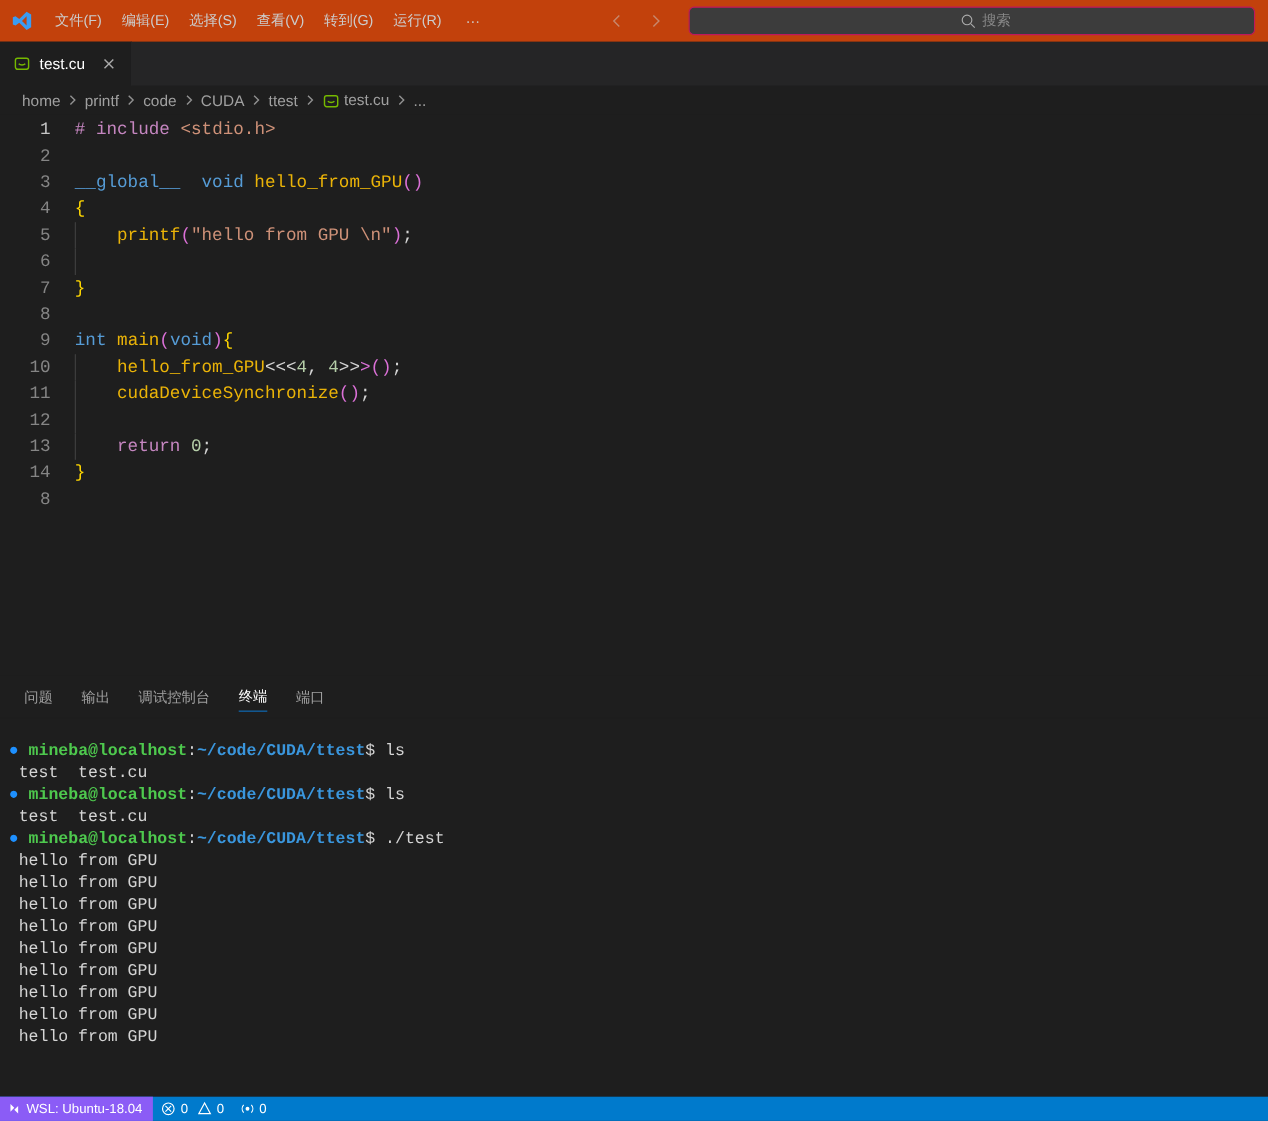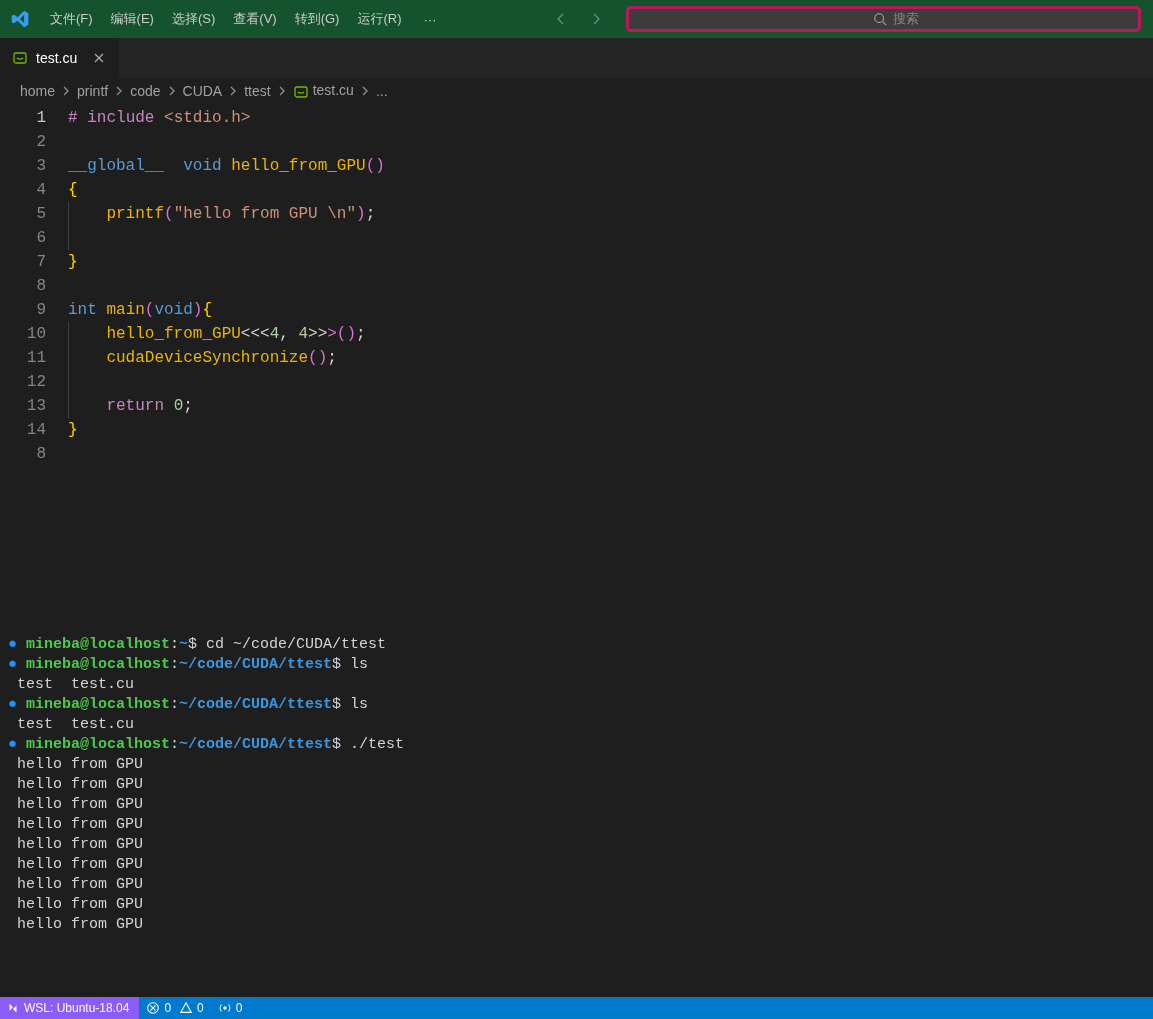--- a/index.html
+++ b/index.html
@@ -1,23 +1,23 @@
 <!DOCTYPE html>
 <html><head>
 <meta charset="utf-8">
 <style>
 * { margin:0; padding:0; box-sizing:border-box; }
 body { width:1153px; height:1019px; background:#1e1e1e; font-family:"Segoe UI","Microsoft YaHei",sans-serif; color:#cccccc; overflow:hidden; display:flex; flex-direction:column; font-size:13px; }
-.titlebar { height:38px; background:#14532d; display:flex; align-items:center; padding:0 8px 0 10px; gap:2px; color:#cccccc; }
+.titlebar { height:38px; background:#c2410c; display:flex; align-items:center; padding:0 8px 0 10px; gap:2px; color:#cccccc; }
 .logo { width:20px; height:20px; margin-right:10px; }
 .menu-item { padding:4px 8px; border-radius:4px; cursor:default; font-size:13px; }
 .menu-ellipsis { padding:4px 8px; margin-left:4px; }
 .nav-arrows { display:flex; gap:18px; margin-left:auto; margin-right:20px; color:#888; }
 .nav-arrows svg { opacity:.5; }
-.search-box { flex:0 0 515px; height:26px; background:#3c3c3c; border:3px solid #be185d; border-radius:5px; display:flex; align-items:center; justify-content:center; gap:6px; color:#888; font-size:13px; margin-right:4px;padding-left:25px;}
+.search-box { flex:0 0 515px; height:26px; background:#3c3c3c; border:1px solid #be185d; border-radius:5px; display:flex; align-items:center; justify-content:center; gap:6px; color:#888; font-size:13px; margin-right:4px;padding-left:25px;}
 .tabs-bar { height:40px; background:#252526; display:flex; align-items:stretch; }
 .tab { background:#1e1e1e; display:flex; align-items:center; padding:0 10px 0 12px; gap:8px; color:#ffffff; font-size:14px; border-right:1px solid #252526; min-width:120px; position:relative; }
 .tab-icon { width:16px; height:16px; }
 .tab-close { width:16px; height:16px; opacity:.8; display:flex; align-items:center; justify-content:center; margin-left:6px;}
 .breadcrumb { height:26px; display:flex; align-items:center; padding:0 18px; font-size:14px; color:#a0a0a0; gap:2px; background:#1e1e1e; }
 .crumb { padding:0 2px; }
 .crumb-sep { width:14px; display:flex; justify-content:center; color:#808080;}
 .bc-icon { width:16px; height:16px; display:inline-flex; vertical-align:middle; margin-right:4px; }
 .editor-area { flex:1; display:flex; font-family:Consolas,"Courier New",monospace; font-size:16px; line-height:24px; background:#1e1e1e; overflow:hidden; }
 .gutter { width:68px; text-align:right; padding-right:22px; color:#858585; user-select:none; padding-top:2px; }
@@ -168,22 +168,28 @@
       <div class="ln">11</div>
       <div class="ln">12</div>
       <div class="ln">13</div>
       <div class="ln">14</div>
       <div class="ln">8</div>
     </div>
   <div class="code" id="code"><div class="line active"><span><span class="c-pp">#</span> <span class="c-pp">include</span> <span class="c-str">&lt;stdio.h&gt;</span></span></div><div class="line"><span></span></div><div class="line"><span><span class="c-kw">__global__</span>  <span class="c-kw">void</span> <span class="c-fn">hello_from_GPU</span><span class="c-par">()</span></span></div><div class="line"><span><span class="c-cur">{</span></span></div><div class="line"><span class="indent-guide" style="left: 0px;"></span><span>    <span class="c-fn">printf</span><span class="c-par">(</span><span class="c-str">"hello from GPU \n"</span><span class="c-par">)</span>;</span></div><div class="line"><span class="indent-guide" style="left: 0px;"></span><span>    </span></div><div class="line"><span><span class="c-cur">}</span></span></div><div class="line"><span></span></div><div class="line"><span><span class="c-kw">int</span> <span class="c-fn">main</span><span class="c-par">(</span><span class="c-kw">void</span><span class="c-par">)</span><span class="c-cur">{</span></span></div><div class="line"><span class="indent-guide" style="left: 0px;"></span><span>    <span class="c-fn">hello_from_GPU</span><span class="c-op">&lt;&lt;&lt;</span><span class="c-num">4</span>, <span class="c-num">4</span><span class="c-op">&gt;&gt;</span><span class="c-par">&gt;()</span>;</span></div><div class="line"><span class="indent-guide" style="left: 0px;"></span><span>    <span class="c-fn">cudaDeviceSynchronize</span><span class="c-par">()</span>;</span></div><div class="line"><span class="indent-guide" style="left: 0px;"></span><span></span></div><div class="line"><span class="indent-guide" style="left: 0px;"></span><span>    <span class="c-pp">return</span> <span class="c-num">0</span>;</span></div><div class="line"><span><span class="c-cur">}</span></span></div><div class="line"><span></span></div></div>
 </div>
 
 <div class="panel">
+  <div class="panel-tabs">
+    <span class="panel-tab">问题</span>
+    <span class="panel-tab">输出</span>
+    <span class="panel-tab">调试控制台</span>
+    <span class="panel-tab active">终端</span>
+    <span class="panel-tab">端口</span>
+  </div>
   <div class="terminal" id="terminal">
-      <div class="term-line"><span class="t-bullet">● </span><span class="t-user">mineba@localhost</span><span class="t-dollar">:</span><span class="t-path">~</span><span class="t-dollar">$ </span>cd ~/code/CUDA/ttest</div>
       <div class="term-line"><span class="t-bullet">● </span><span class="t-user">mineba@localhost</span><span class="t-dollar">:</span><span class="t-path">~/code/CUDA/ttest</span><span class="t-dollar">$ </span>ls</div>
       <div class="term-line"> test  test.cu</div>
       <div class="term-line"><span class="t-bullet">● </span><span class="t-user">mineba@localhost</span><span class="t-dollar">:</span><span class="t-path">~/code/CUDA/ttest</span><span class="t-dollar">$ </span>ls</div>
       <div class="term-line"> test  test.cu</div>
       <div class="term-line"><span class="t-bullet">● </span><span class="t-user">mineba@localhost</span><span class="t-dollar">:</span><span class="t-path">~/code/CUDA/ttest</span><span class="t-dollar">$ </span>./test</div>
       <div class="term-line"> hello from GPU</div>
       <div class="term-line"> hello from GPU</div>
       <div class="term-line"> hello from GPU</div>
       <div class="term-line"> hello from GPU</div>
       <div class="term-line"> hello from GPU</div>

